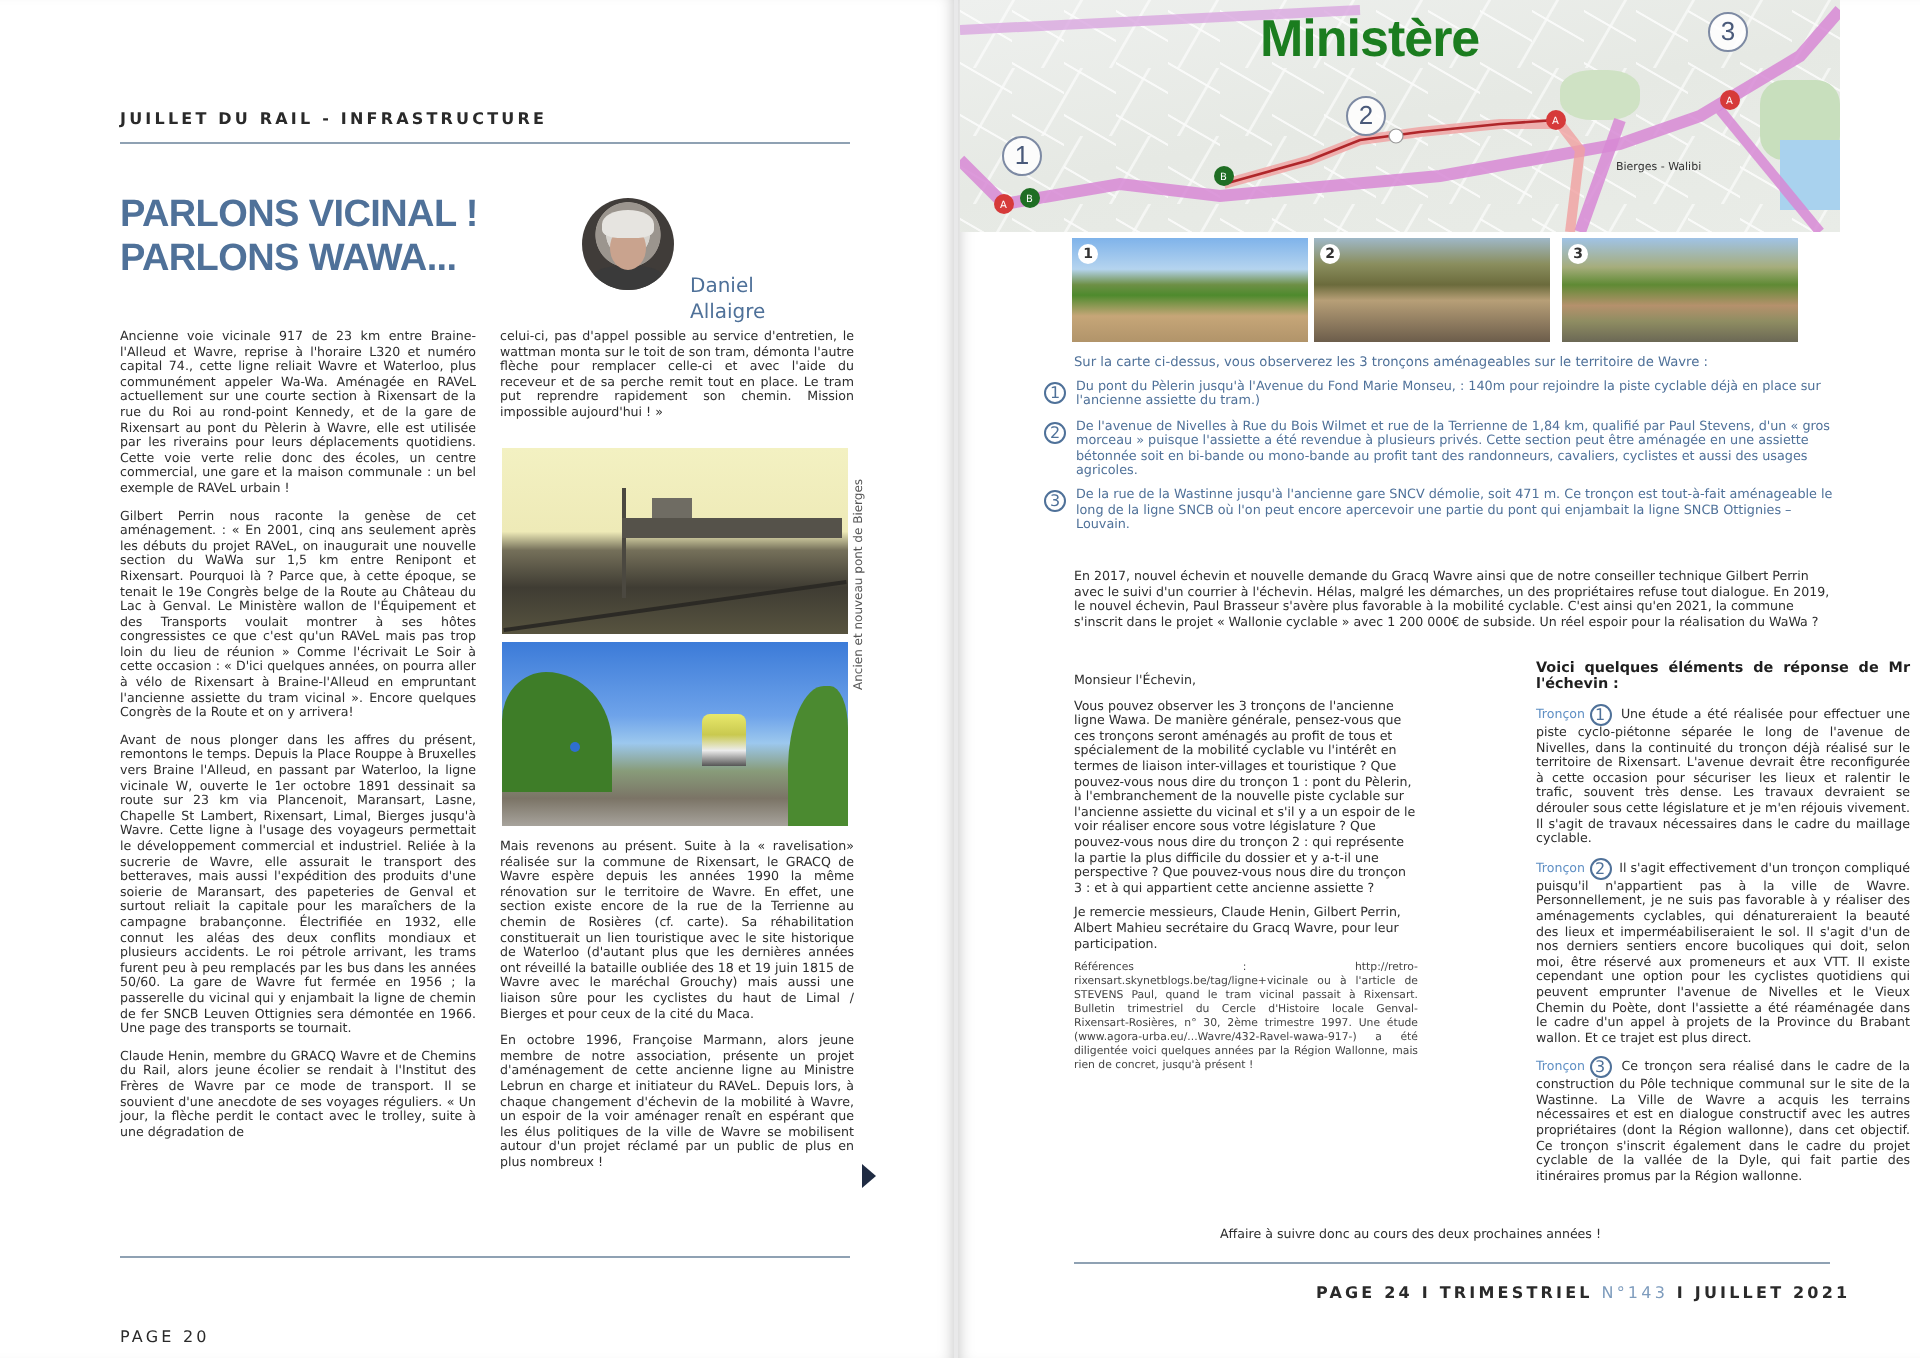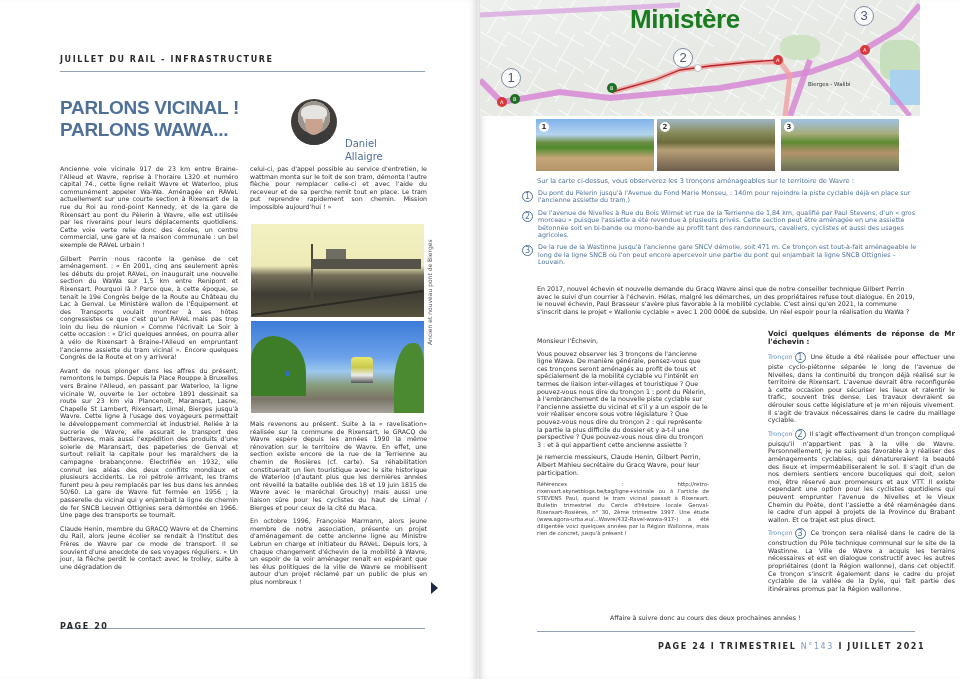--- a/index.html
+++ b/index.html
@@ -35,21 +35,21 @@
   .photo-new .trees-l { position:absolute; left:0; top:15px; width:55px; height:60px; background:#3e7d28; border-radius: 40% 60% 0 0; }
   .photo-new .trees-r { position:absolute; right:0; top:22px; width:30px; height:70px; background:#4b8a30; border-radius: 60% 30% 0 0; }
   .photo-new .train { position:absolute; left:100px; top:36px; width:22px; height:26px; background: linear-gradient(180deg,#e8e86b,#c9c94f 40%,#ececec 70%,#555 100%); border-radius: 4px 4px 0 0; }
   .photo-new .sign { position:absolute; left:34px; top:50px; width:5px; height:5px; background:#2f6fd0; border-radius:50%; }
   .photo-old .bridge { position:absolute; left:60px; top:35px; width:110px; height:10px; background:#55524a; }
   .photo-old .loco { position:absolute; left:75px; top:25px; width:20px; height:10px; background:#6f6c63; }
   .photo-old .pole { position:absolute; left:60px; top:20px; width:2px; height:55px; background:#4b4840; }
   .photo-old .rail { position:absolute; left:0; top:78px; width:173px; height:2px; background:#2c2a25; transform: rotate(-8deg); }
   .vcaption { position: absolute; left: 426px; top: 345px; transform: rotate(-90deg); transform-origin: left top; font-size: 6px; color: #555; white-space: nowrap; }
 
-  .page-num-left { position: absolute; left: 60px; top: 622px; font-size: 8px; letter-spacing: 1.6px; font-weight: bold; color:#2a2a2a; }
+  .page-num-left { position: absolute; left: 60px; top: 664px; font-size: 8px; letter-spacing: 1.6px; font-weight: normal; color:#2a2a2a; }
   .arrow-right { position: absolute; left: 431px; top: 582px; width: 0; height: 0; border-top: 6px solid transparent; border-bottom: 6px solid transparent; border-left: 7px solid #1f2b43; }
 
   
   .map { position: absolute; left: 480px; top: 0; width: 440px; height: 116px; overflow: hidden;
     background: linear-gradient(170deg, #eef0ee 0%, #e6e9e4 50%, #e9ece7 100%); }
   .map .grid { position:absolute; inset:0; background-image:
       linear-gradient(30deg, transparent 48%, rgba(255,255,255,0.9) 49% 51%, transparent 52%),
       linear-gradient(120deg, transparent 48%, rgba(255,255,255,0.7) 49% 51%, transparent 52%);
       background-size: 26px 26px, 34px 34px; opacity: 0.8; }
   .map .green1 { position:absolute; left: 300px; top: 35px; width: 40px; height: 25px; background:#cfe2c4; border-radius: 40%; }

